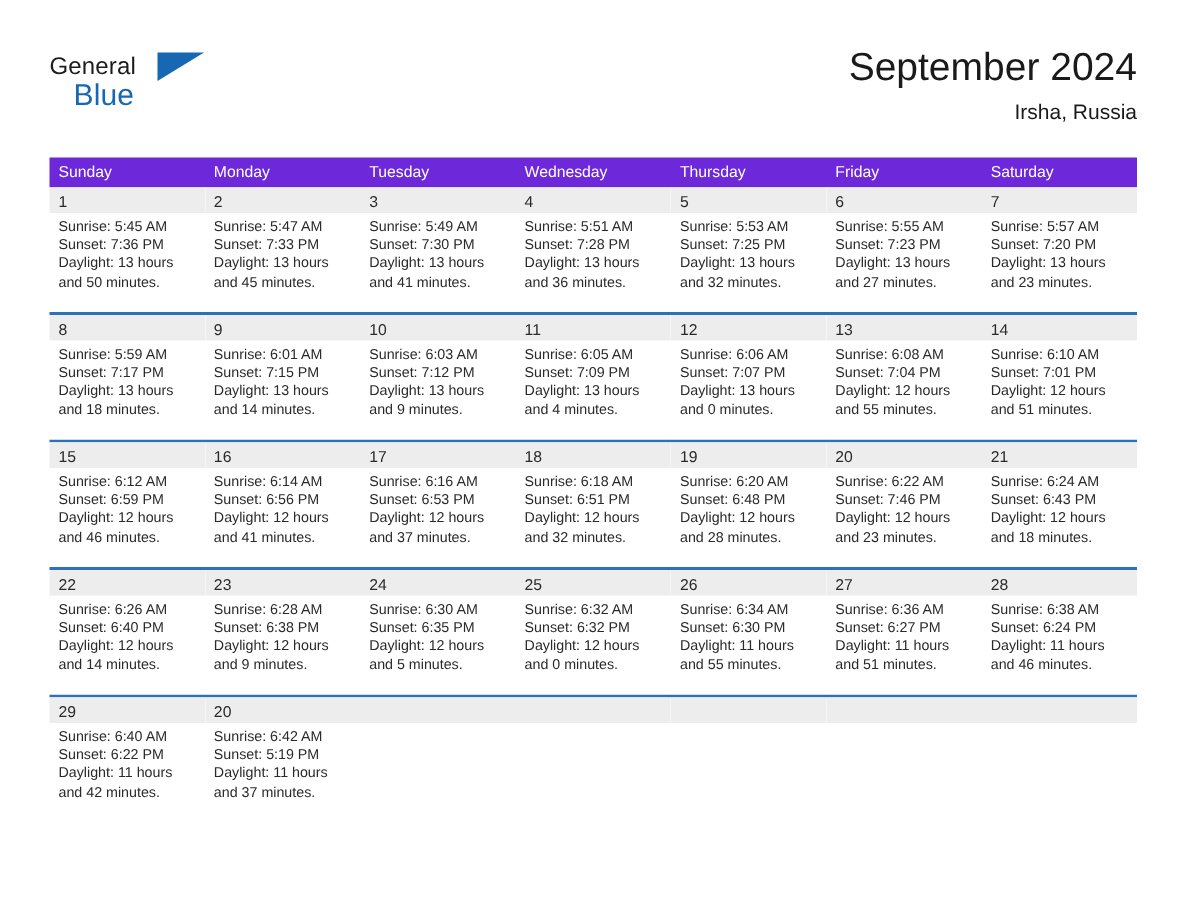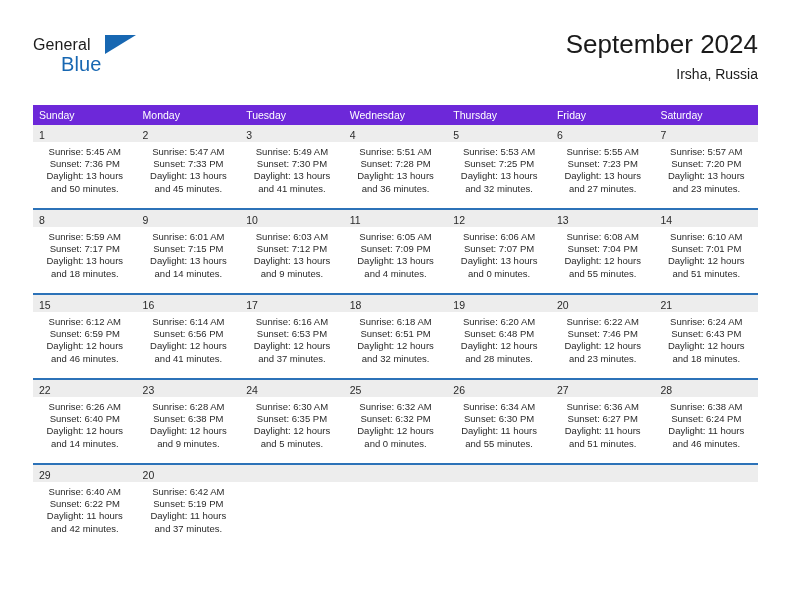--- a/index.html
+++ b/index.html
@@ -41,21 +41,21 @@
     left: 0;
     top: 0;
     font-size: 16px;
     line-height: 22px;
     color: #1c1c1c;
     letter-spacing: 0.1px;
     font-weight: 400;
   }
   .brand-blue {
     position: absolute;
-    left: 28px;
+    left: 16px;
     top: 19px;
     font-size: 20px;
     line-height: 22px;
     color: #1767b2;
     letter-spacing: 0.1px;
     font-weight: 400;
   }
   .brand-tri {
     position: absolute;
     left: 72px;
@@ -131,21 +131,20 @@
   }
   .daynum {
     font-size: 10.5px;
     line-height: 17px;
     color: #2a2a2a;
   }
   .cell-body {
     padding: 4px 6px 10px 6px;
     min-height: 66px;
     box-sizing: border-box;
-    text-align: center;
   }
   .cell.empty .cell-body {
     min-height: 66px;
   }
   .info-line {
     font-size: 9.5px;
     line-height: 12.2px;
     color: #2a2a2a;
     white-space: nowrap;
   }

